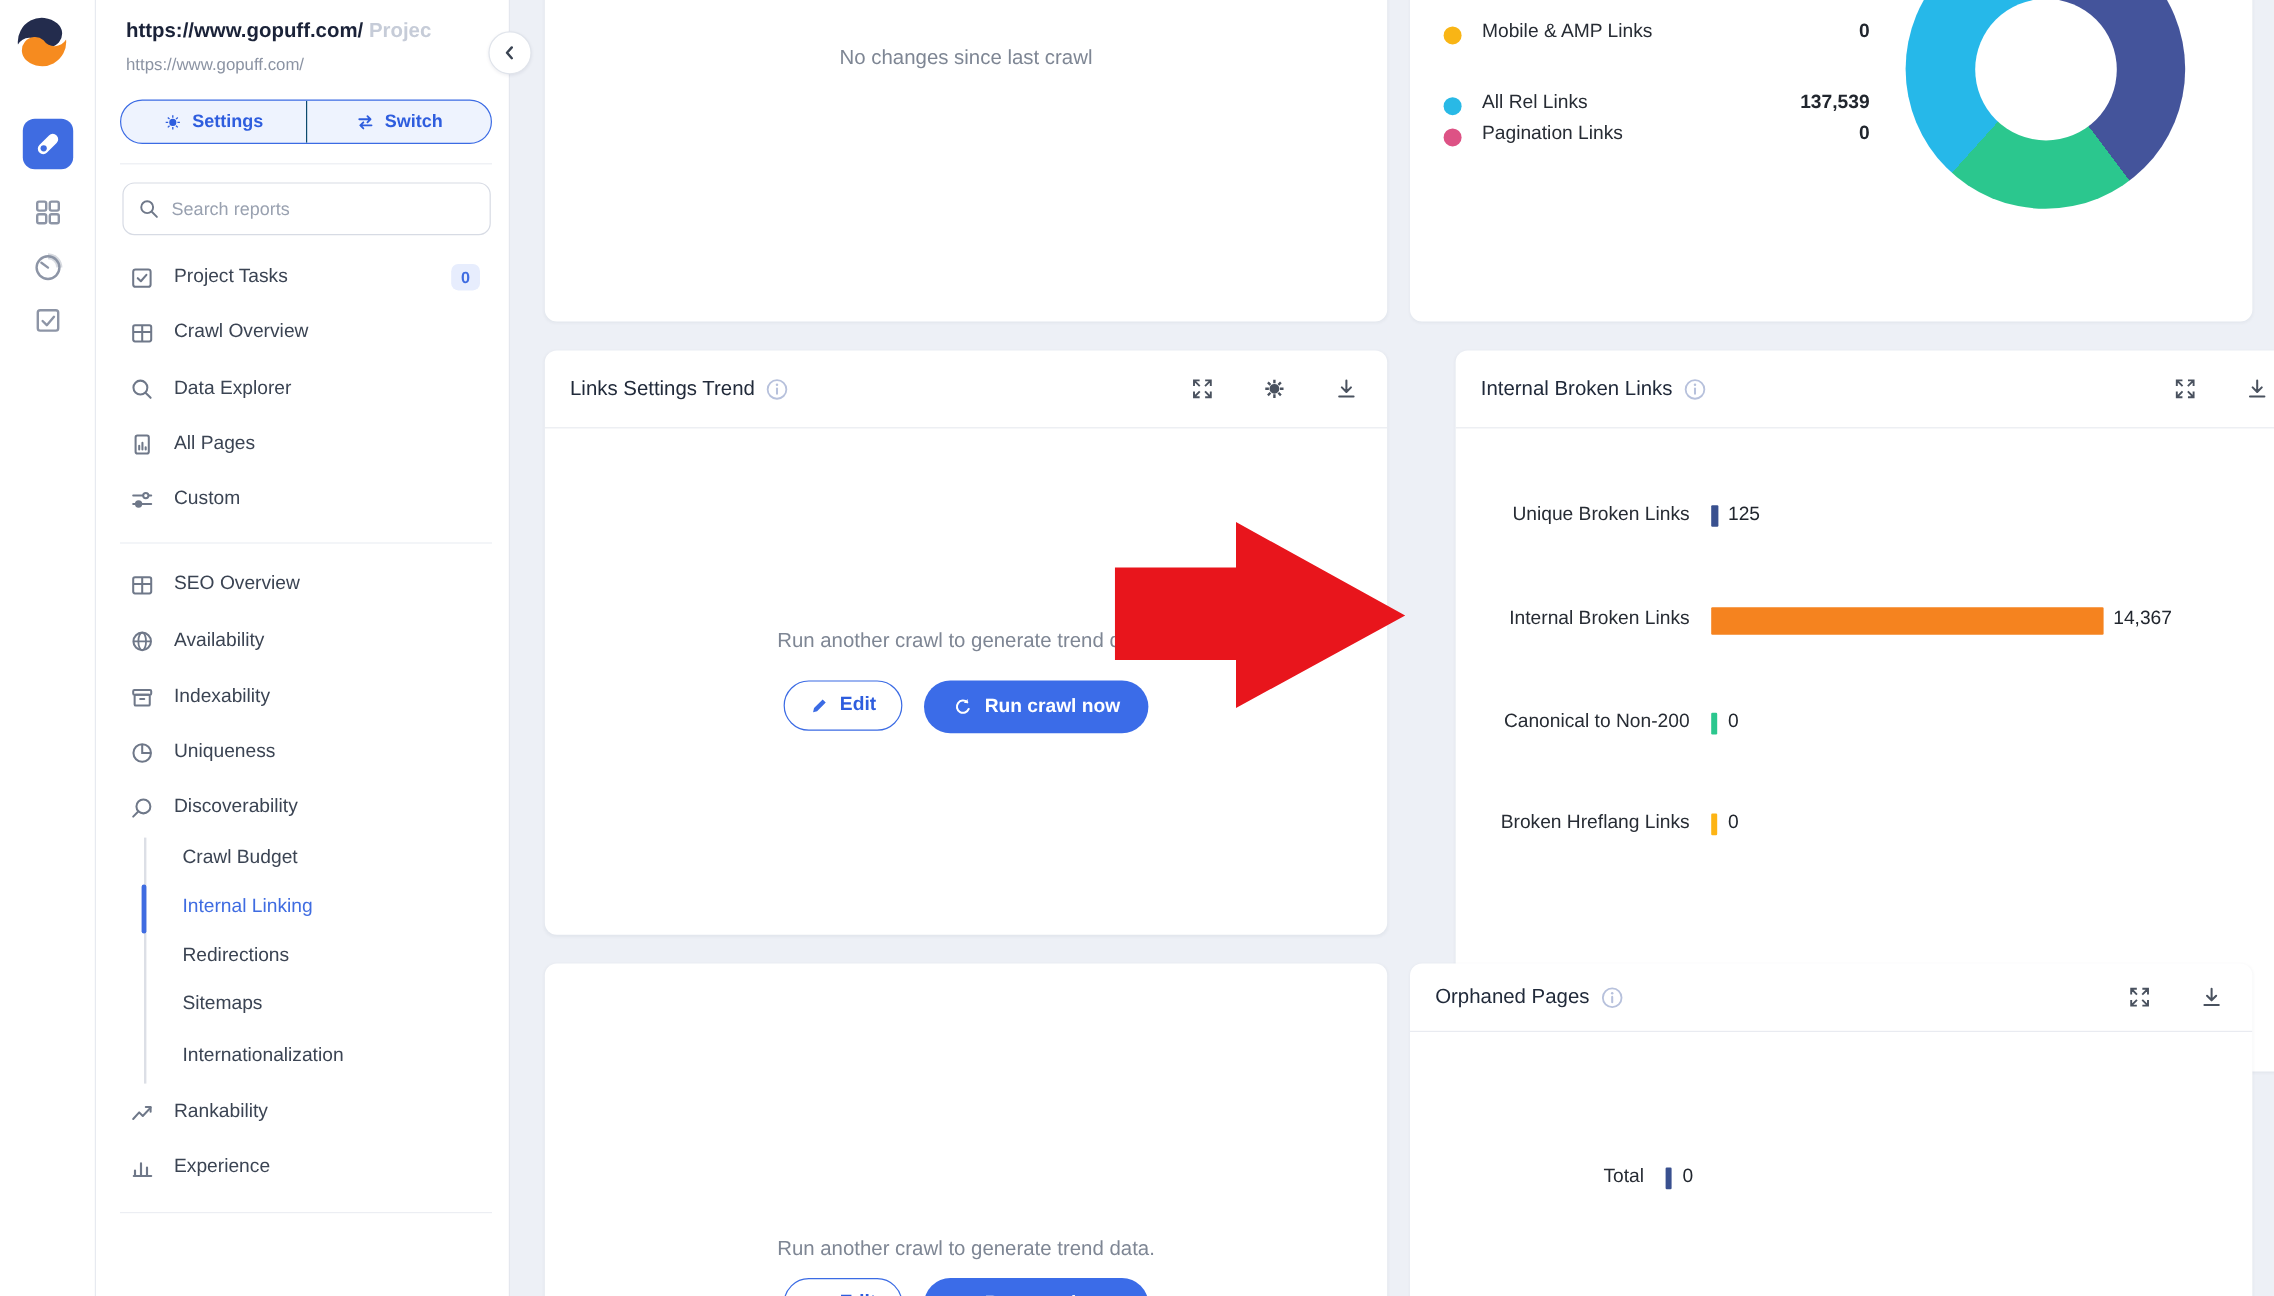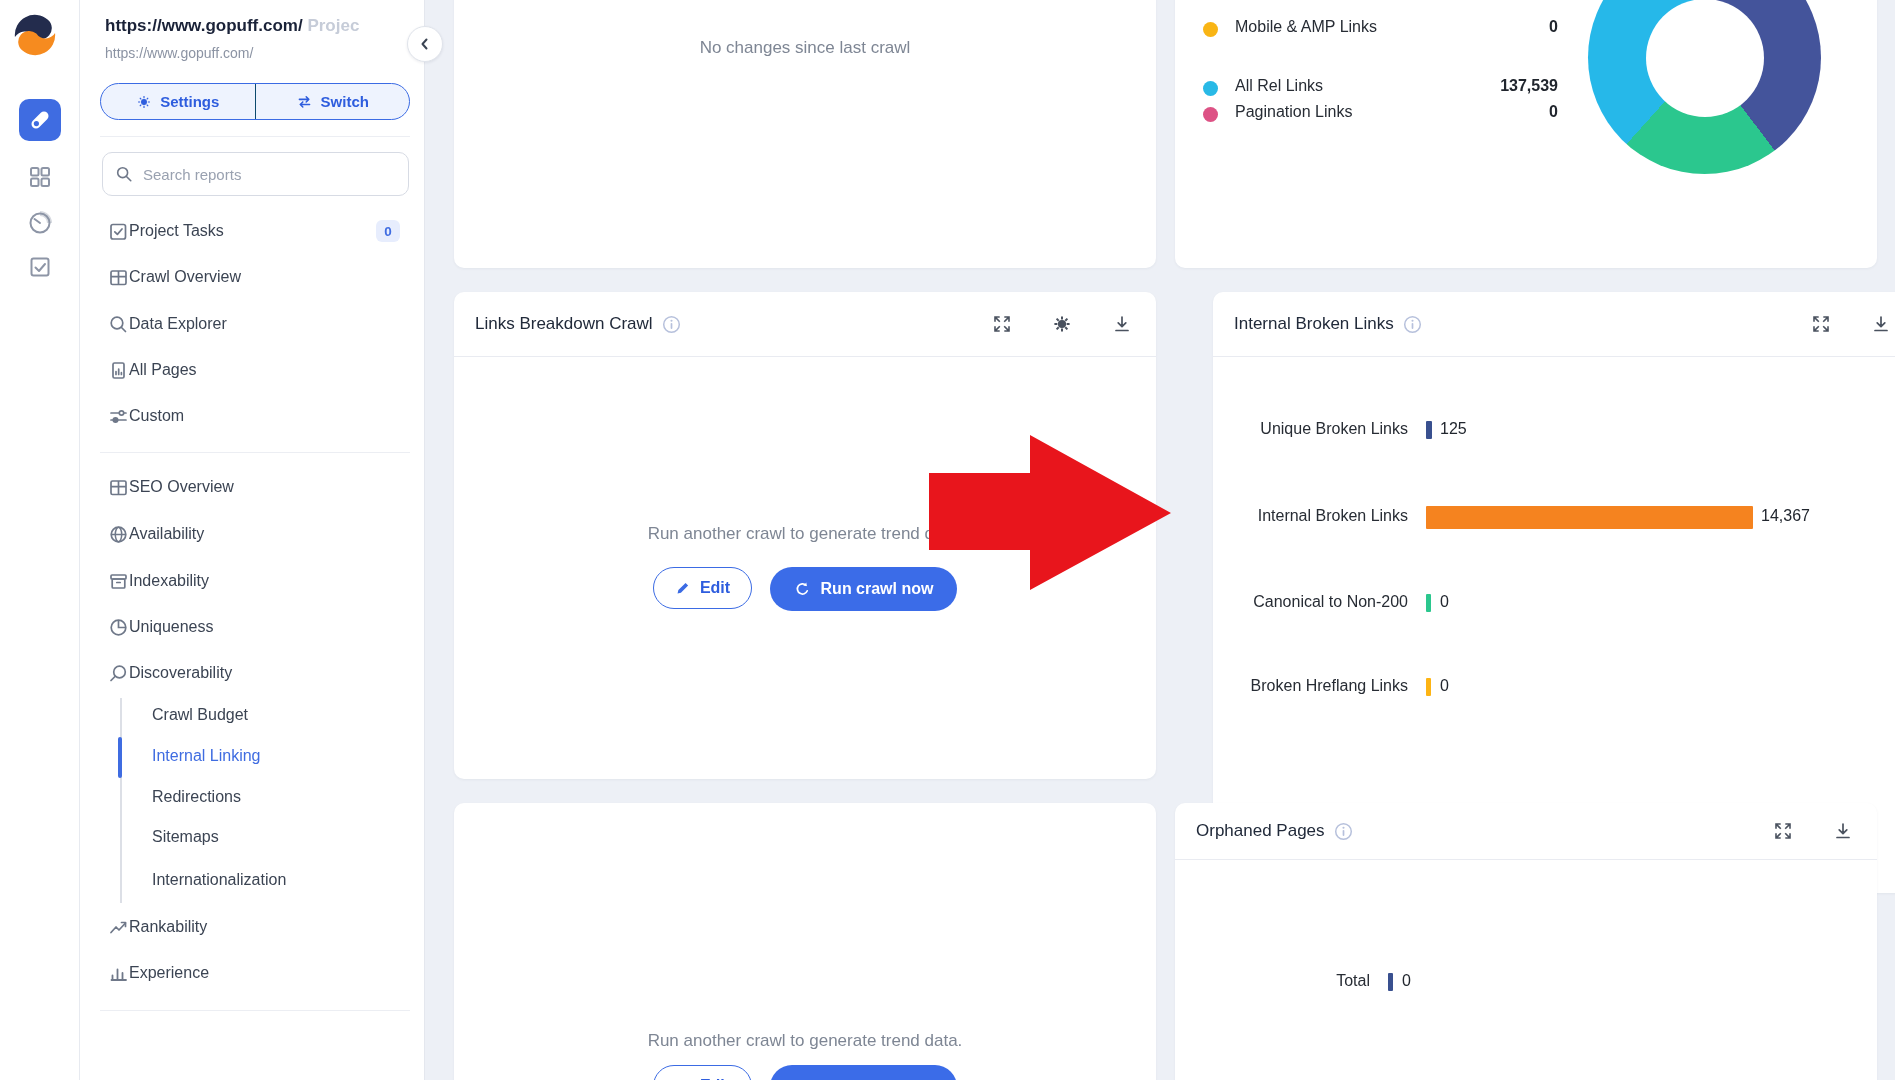--- a/index.html
+++ b/index.html
@@ -20,21 +20,21 @@
   .url-fade{position:absolute;left:283px;top:14px;width:32px;height:26px;background:linear-gradient(90deg,rgba(255,255,255,0),#fff);}
   .url-sub{position:absolute;left:25px;top:45px;font-size:14px;color:#8b93a3;}
   .seg{position:absolute;left:20px;top:83px;width:310px;height:37px;border:1px solid #3b6be4;border-radius:19px;background:#eef3fe;display:flex;overflow:hidden;}
   .seg button{flex:1;border:none;background:transparent;display:flex;align-items:center;justify-content:center;gap:8px;font-family:inherit;font-size:15px;font-weight:700;color:#2e5dde;cursor:pointer;}
   .seg button:first-child{border-right:1px solid #0c4a6e;}
   .sdiv{position:absolute;left:20px;width:310px;height:1px;background:#eceef3;}
   .search{position:absolute;left:22px;top:152px;width:307px;height:44px;}
   .search input{width:100%;height:100%;border:1px solid #d7dbe4;border-radius:10px;padding:0 12px 0 40px;font-family:inherit;font-size:15px;color:#3a4352;outline:none;background:#fff;}
   .search input::placeholder{color:#99a1b0;}
   .search .sicon{position:absolute;left:13px;top:13px;width:18px;height:18px;color:#6f7889;}
-  .nav-item{position:absolute;left:28px;height:24px;display:flex;align-items:center;cursor:pointer;}
+  .nav-item{position:absolute;left:28px;height:24px;display:flex;align-items:center;gap:16px;cursor:pointer;}
   .nav-item .nicon{width:21px;height:21px;color:#6f7889;flex:0 0 auto;}
   .nav-item .nlabel{font-size:16px;color:#3b4453;white-space:nowrap;}
   .nav-sub{position:absolute;left:72px;height:24px;display:flex;align-items:center;cursor:pointer;font-size:16px;color:#3b4453;white-space:nowrap;}
   .nav-sub.active{color:#3f6ce1;}
   .badge{position:absolute;left:296px;top:220px;width:24px;height:22px;border-radius:6px;background:#e7edfd;color:#3f6ce1;font-size:13.5px;font-weight:700;display:flex;align-items:center;justify-content:center;}
   .subline{position:absolute;left:40px;top:698px;width:1.5px;height:205px;background:#dcdfe6;}
   .subactive{position:absolute;left:38px;top:737px;width:4px;height:41px;border-radius:2px;background:#3f6ce1;}
 
   .collapse-btn{position:absolute;left:407px;top:26px;width:36px;height:36px;border-radius:50%;background:#fff;border:1px solid #e0e4eb;box-shadow:0 1px 3px rgba(20,30,60,.08);z-index:30;display:flex;align-items:center;justify-content:center;color:#3a4352;cursor:pointer;}
 
@@ -277,21 +277,21 @@
     <div class="legend-row" style="top:152px">
       <span class="legend-dot" style="background: rgb(221, 82, 133);"></span>
       <span class="legend-label">Pagination Links</span>
       <span class="legend-value">0</span>
     </div>
     <div class="donut" style="background: conic-gradient(rgb(68, 84, 155) 0deg, rgb(68, 84, 155) 143deg, rgb(43, 199, 142) 143deg, rgb(43, 199, 142) 222deg, rgb(38, 184, 233) 222deg, rgb(38, 184, 233) 360deg);"></div>
   </div>
 
   <div class="card" style="left:454px;top:292px;height:487px;">
     <div class="card-head" style="height:65px;">
-      <span class="card-title">Links Breakdown Crawl</span>
+      <span class="card-title">Links Settings Trend</span>
       <svg class="iicon" viewBox="0 0 20 20">
           <circle cx="10" cy="10" r="8.2" stroke="#b7c1dc" stroke-width="1.6" fill="none"></circle>
           <path d="M10 9.2v4.6" stroke="#b7c1dc" stroke-width="1.8" stroke-linecap="round"></path>
           <circle cx="10" cy="6" r="1.1" fill="#b7c1dc"></circle>
         </svg>
       <span class="head-actions">
         <svg class="hicon" viewBox="0 0 20 20">
             <path d="M12.3 3H17v4.7M16.6 3.4l-4.4 4.4M7.7 17H3v-4.7M3.4 16.6l4.4-4.4M17 12.3V17h-4.7M16.6 16.6l-4.4-4.4M3 7.7V3h4.7M3.4 3.4l4.4 4.4" stroke="currentColor" fill="none" stroke-width="1.6"></path>
           </svg>
         <svg class="hicon" viewBox="0 0 20 20">

